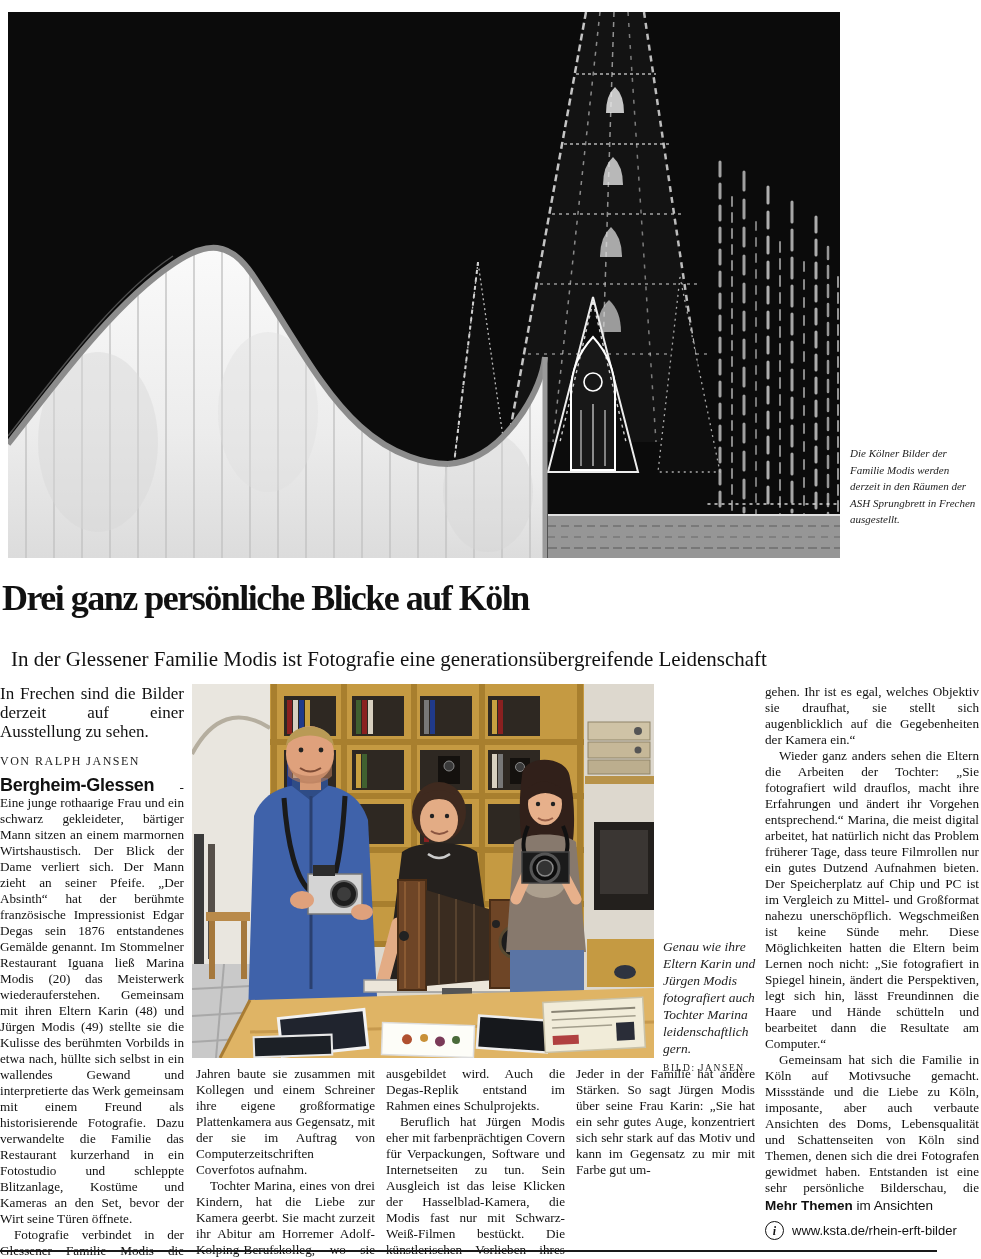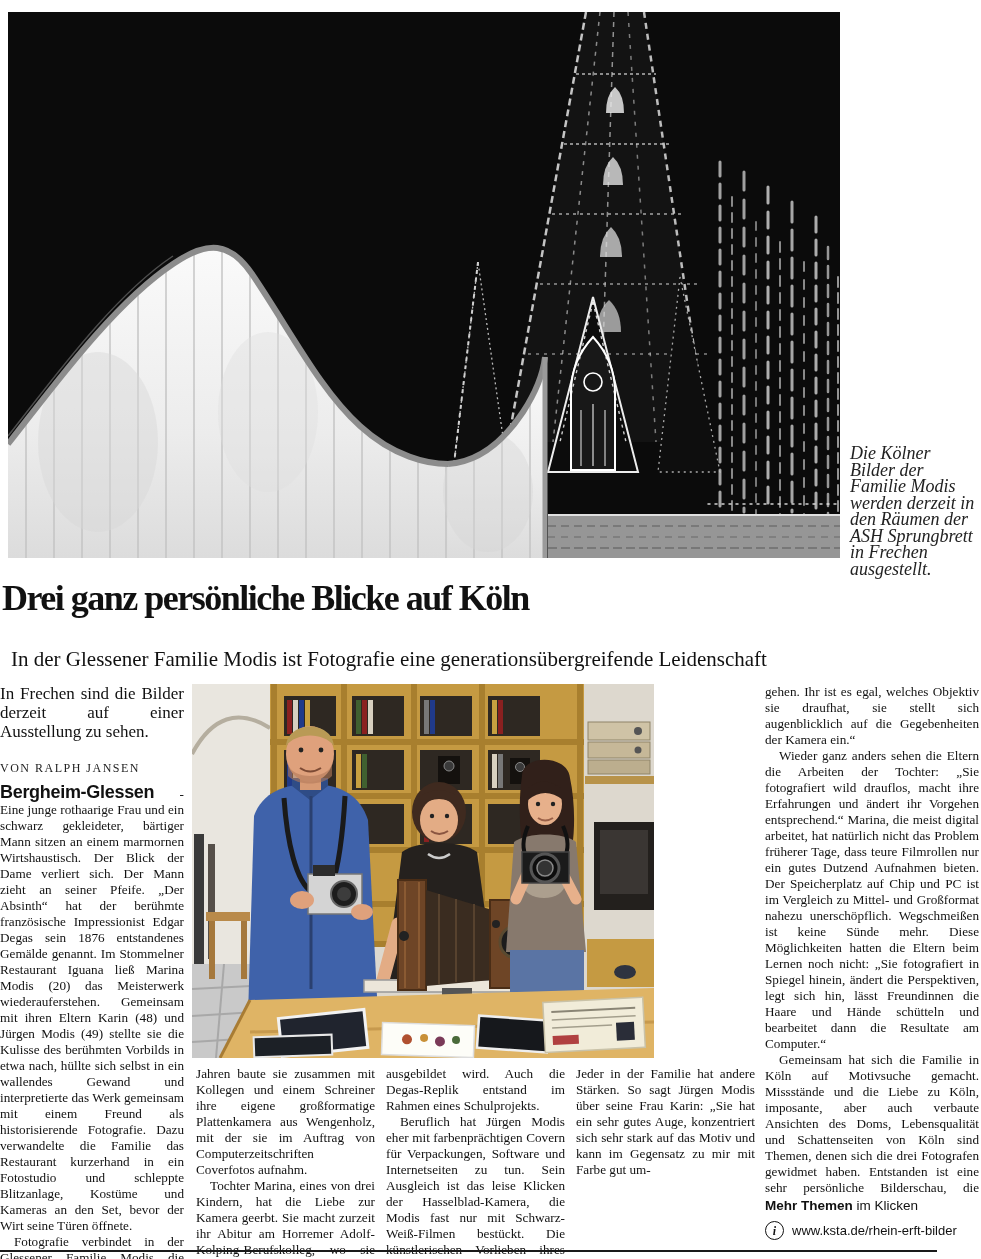--- a/index.html
+++ b/index.html
@@ -1,27 +1,27 @@
 <!DOCTYPE html>
 <html lang="de"><head>
 <meta charset="utf-8">
 <style>
   html,body{margin:0;padding:0;background:#ffffff;}
   .page{position:relative;width:981px;height:1259px;background:#ffffff;overflow:hidden;
         font-family:"Liberation Serif",serif;color:#111;}
   .photo-top{position:absolute;left:8px;top:12px;width:832px;height:546px;}
   .photo-top svg{display:block;width:100%;height:100%;}
   .caption-top{position:absolute;left:850px;top:445px;width:128px;
-        font-style:italic;font-size:18px;line-height:16.5px;color:#222;}
+        font-style:italic;font-size:11px;line-height:16.5px;color:#222;}
   .headline{position:absolute;left:2px;top:572px;width:977px;
         font-size:36px;font-weight:bold;letter-spacing:-1.5px;line-height:52px;white-space:nowrap;}
   .subheadline{position:absolute;left:3px;top:638px;width:977px;
         font-size:21px;line-height:26px;white-space:nowrap;}
   .leadin{font-size:17px;line-height:19px;text-align:justify;}
-  .byline{margin-top:19px;font-size:12px;letter-spacing:1.5px;color:#222;}
+  .byline{margin-top:12px;font-size:12px;letter-spacing:1.5px;color:#222;}
   .col{position:absolute;font-size:13.2px;line-height:16px;text-align:justify;overflow:hidden;}
   .col p{margin:0;hyphens:auto;-webkit-hyphens:auto;}
   .col p + p{text-indent:14px;}
   .dateline{font-family:"Liberation Sans",sans-serif;font-weight:bold;font-size:18px;letter-spacing:-0.3px;}
   .col1{left:0px;top:684px;width:184px;height:575px;}
   .col2{left:196px;top:1066px;width:179px;height:193px;}
   .col3{left:386px;top:1066px;width:179px;height:193px;}
   .col4{left:576px;top:1066px;width:179px;height:193px;}
   .col5{left:765px;top:684px;width:214px;height:512px;}
   .photo-family{position:absolute;left:192px;top:684px;width:462px;height:374px;}
@@ -368,23 +368,27 @@
           <rect x="424" y="340" width="18" height="18" fill="#2a2d38"></rect>
           <rect x="360" y="350" width="26" height="9" fill="#b04040"></rect>
         </g>
         <g transform="rotate(-2 100 364)">
             <rect x="62" y="352" width="78" height="20" fill="#1c2026" stroke="#e8e8e8" stroke-width="2"></rect>
           </g>
       </g>
     </svg>
   </div>
 
+  <div class="caption-family">
+    <div>Genau wie ihre Eltern Karin und Jürgen Modis fotografiert auch Tochter Marina leidenschaftlich gern.</div>
+    <div class="credit">BILD: JANSEN</div>
+  </div>
 
   <div class="col col2">
-    <p>Jahren baute sie zusammen mit Kollegen und einem Schreiner ihre eigene großformatige Plattenkamera aus Wengenholz, mit der sie im Auftrag von Computerzeitschriften Coverfotos aufnahm.</p>
+    <p>Jahren baute sie zusammen mit Kollegen und einem Schreiner ihre eigene großformatige Plattenkamera aus Gegensatz, mit der sie im Auftrag von Computerzeitschriften Coverfotos aufnahm.</p>
     <p>Tochter Marina, eines von drei Kindern, hat die Liebe zur Kamera geerbt. Sie macht zurzeit ihr Abitur am Horremer Adolf-Kolping-Berufskolleg, wo sie gleichzeitig als Gestaltungstechnische Assistentin</p>
   </div>
 
   <div class="col col3">
     <p>ausgebildet wird. Auch die Degas-Replik entstand im Rahmen eines Schulprojekts.</p>
     <p>Beruflich hat Jürgen Modis eher mit farbenprächtigen Covern für Verpackungen, Software und Internetseiten zu tun. Sein Ausgleich ist das leise Klicken der Hasselblad-Kamera, die Modis fast nur mit Schwarz-Weiß-Filmen bestückt. Die künstlerischen Vorlieben ihres Vaters beschreibt Tochter Marina</p>
   </div>
 
   <div class="col col4">
     <p>Jeder in der Familie hat andere Stärken. So sagt Jürgen Modis über seine Frau Karin: „Sie hat ein sehr gutes Auge, konzentriert sich sehr stark auf das Motiv und kann im Gegensatz zu mir mit Farbe gut um-</p>
@@ -392,21 +396,21 @@
 
   <div class="col col5">
     <p>gehen. Ihr ist es egal, welches Objektiv sie draufhat, sie stellt sich augenblicklich auf die Gegebenheiten der Kamera ein.“</p>
     <p>Wieder ganz anders sehen die Eltern die Arbeiten der Tochter: „Sie fotografiert wild drauflos, macht ihre Erfahrungen und ändert ihr Vorgehen entsprechend.“ Marina, die meist digital arbeitet, hat natürlich nicht das Problem früherer Tage, dass teure Filmrollen nur ein gutes Dutzend Aufnahmen bieten. Der Speicherplatz auf Chip und PC ist im Vergleich zu Mittel- und Großformat nahezu unerschöpflich. Wegschmeißen ist keine Sünde mehr. Diese Möglichkeiten hatten die Eltern beim Lernen noch nicht: „Sie fotografiert in Spiegel hinein, ändert die Perspektiven, legt sich hin, lässt Freundinnen die Haare und Hände schütteln und bearbeitet dann die Resultate am Computer.“</p>
     <p>Gemeinsam hat sich die Familie in Köln auf Motivsuche gemacht. Missstände und die Liebe zu Köln, imposante, aber auch verbaute Ansichten des Doms, Lebensqualität und Schattenseiten von Köln sind Themen, denen sich die drei Fotografen gewidmet haben. Entstanden ist eine sehr persönliche Bilderschau, die derzeit in den Räumen der ASH Sprungbrett in Frechen, Hauptstraße 64-68, während der üblichen Bürozeiten zu sehen ist.</p>
   </div>
 
   <div class="footer">
     <div class="more-line">
       <b>Mehr Themen</b>
-      <span>im Klicken</span>
+      <span>im Ansichten</span>
     </div>
     <div class="url-line">
       <span class="globe">i</span>
       <span>www.ksta.de/rhein-erft-bilder</span>
     </div>
   </div>
 
   <div class="bottom-rule"></div>
 </div>
 

